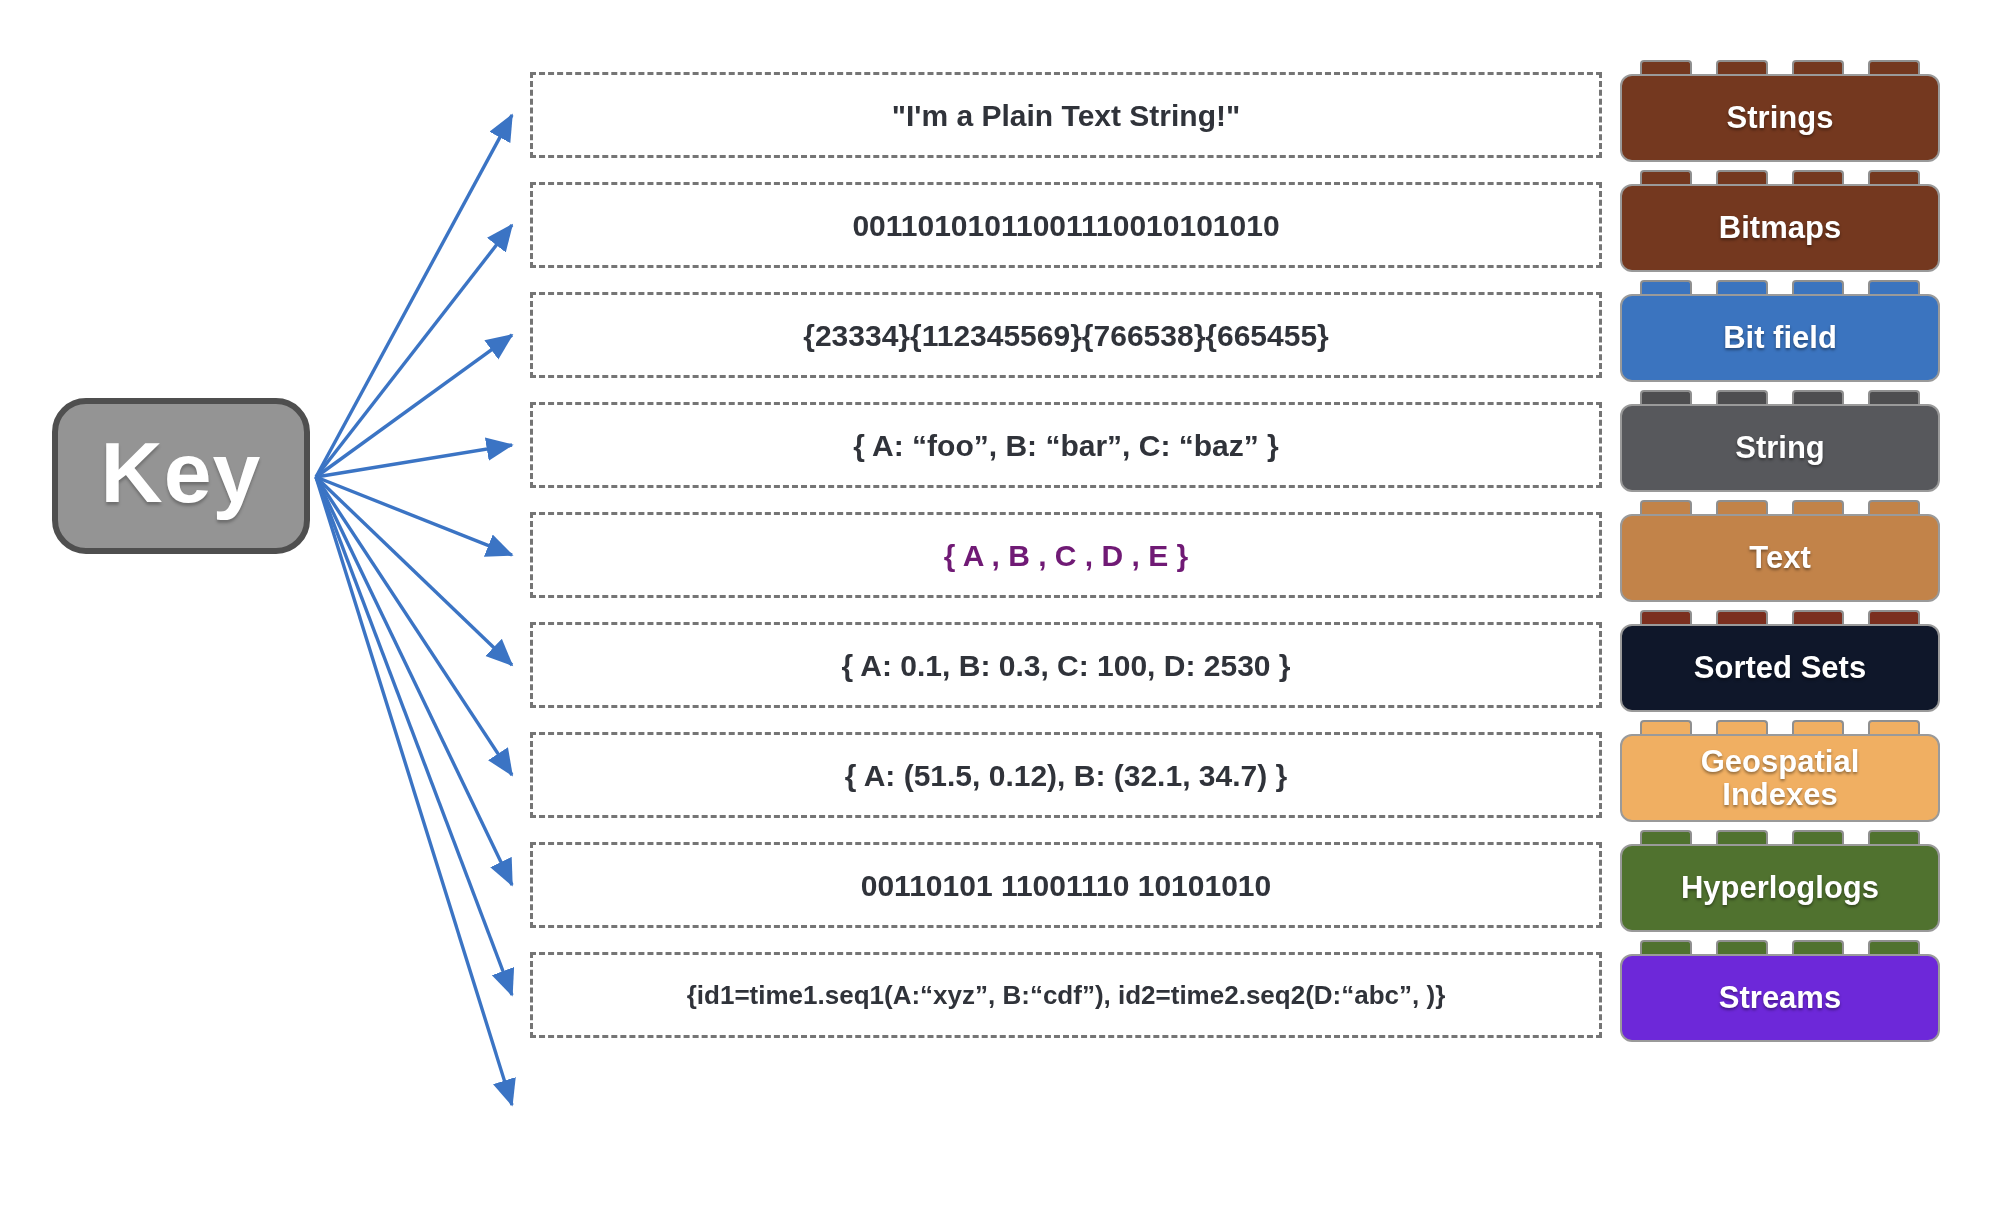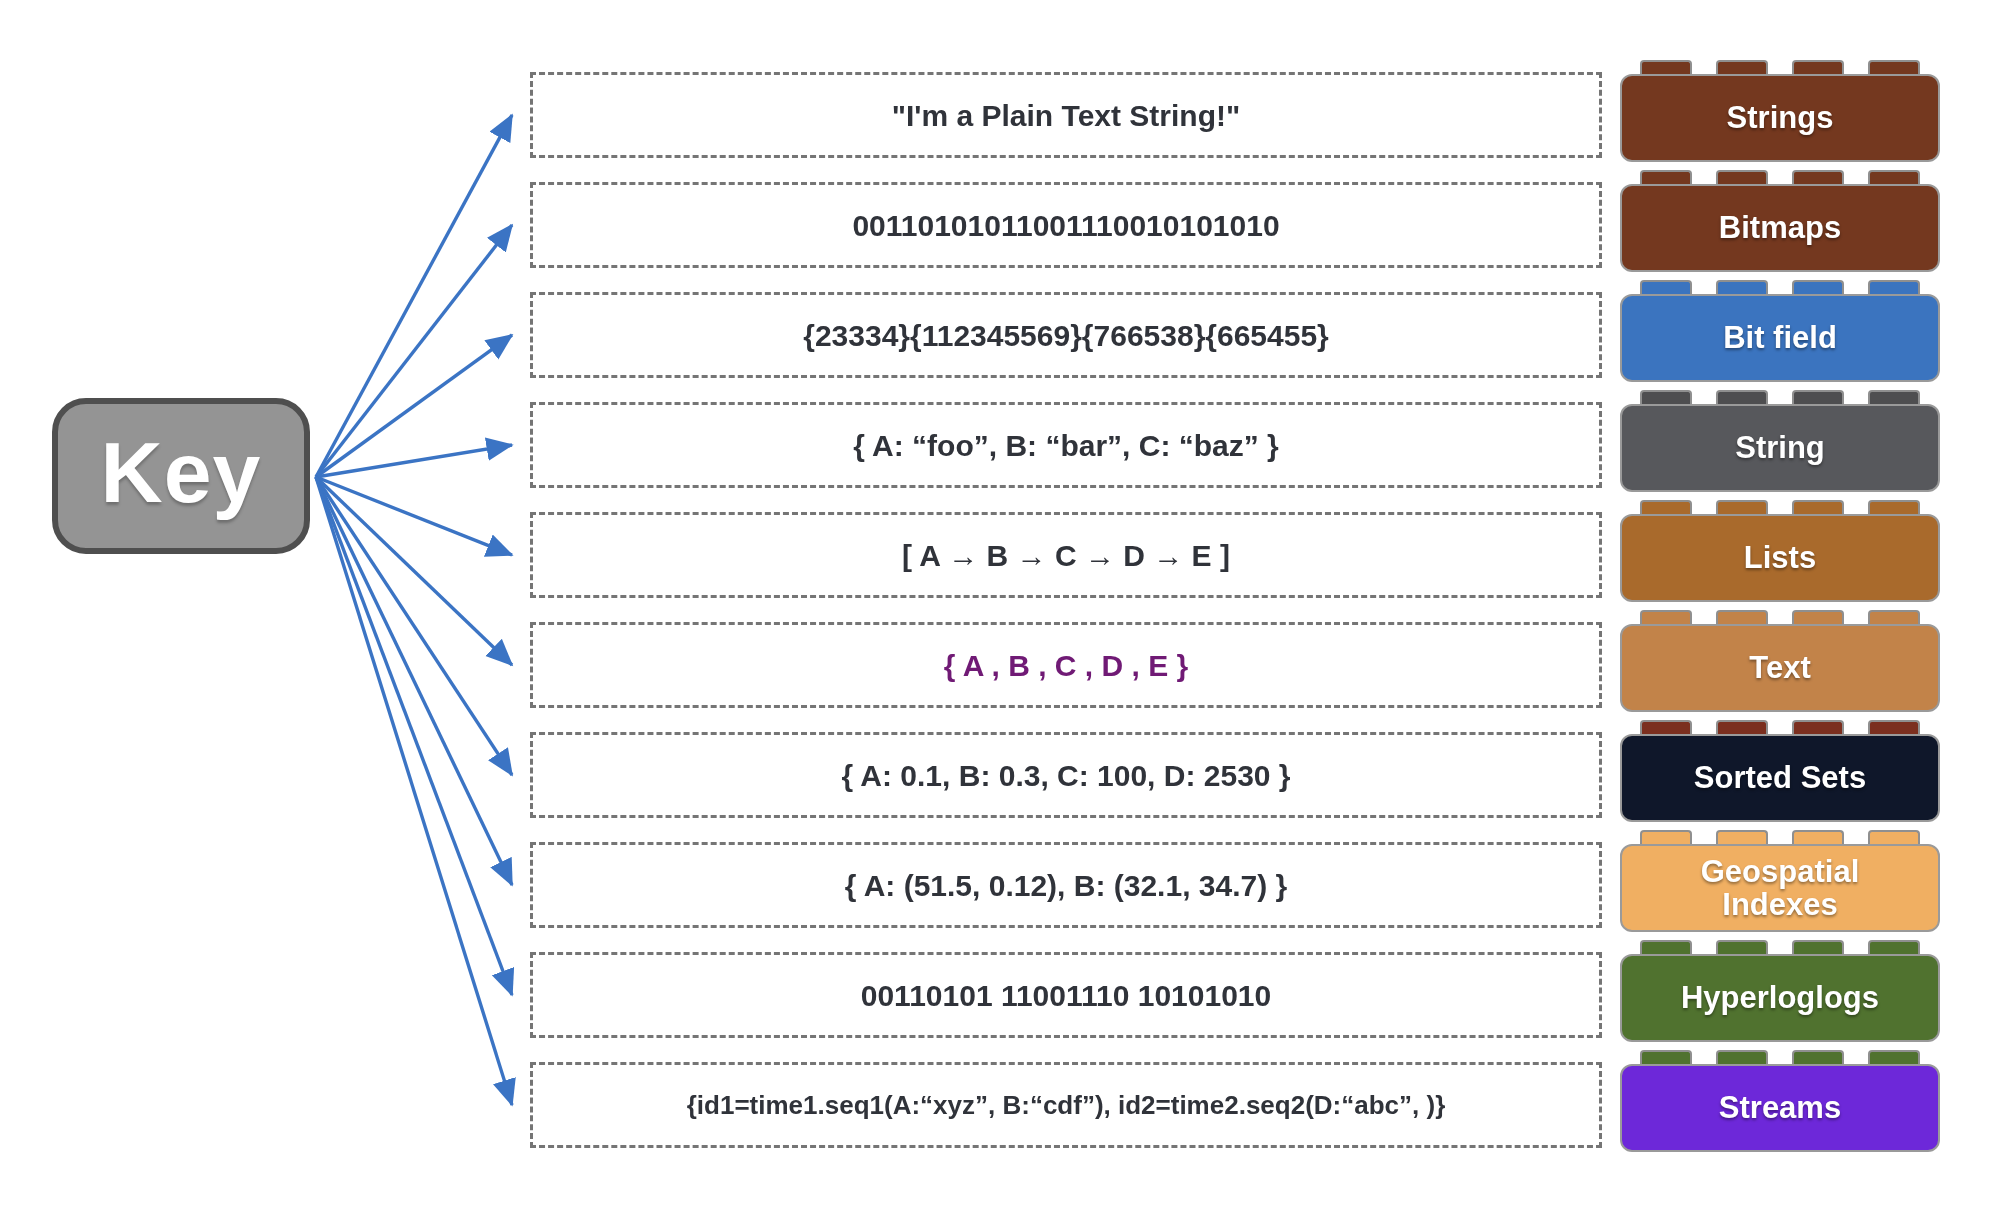--- a/index.html
+++ b/index.html
@@ -167,36 +167,20 @@
         <div class="stud" style="background: rgb(78, 78, 80);"></div>
         <div class="stud" style="background: rgb(78, 78, 80);"></div>
         <div class="stud" style="background: rgb(78, 78, 80);"></div>
       </div>
       <div class="brick-body" style="background: rgb(87, 88, 92);">
         <span class="brick-label">String</span>
       </div>
     </div>
   </div>
 
-  <div class="row">
-    <div class="value-box">
-      <span class="value-text" style="color: rgb(48, 51, 58);">[ A → B → C → D → E ]</span>
-    </div>
-    <div class="brick">
-      <div class="studs">
-        <div class="stud" style="background: rgb(169, 106, 44);"></div>
-        <div class="stud" style="background: rgb(169, 106, 44);"></div>
-        <div class="stud" style="background: rgb(169, 106, 44);"></div>
-        <div class="stud" style="background: rgb(169, 106, 44);"></div>
-      </div>
-      <div class="brick-body" style="background: rgb(169, 106, 44);">
-        <span class="brick-label">Lists</span>
-      </div>
-    </div>
-  </div>
 
   <div class="row">
     <div class="value-box">
       <span class="value-text" style="color: #701a75;">{ A , B , C , D , E }</span>
     </div>
     <div class="brick">
       <div class="studs">
         <div class="stud" style="background: rgb(194, 131, 73);"></div>
         <div class="stud" style="background: rgb(194, 131, 73);"></div>
         <div class="stud" style="background: rgb(194, 131, 73);"></div>

